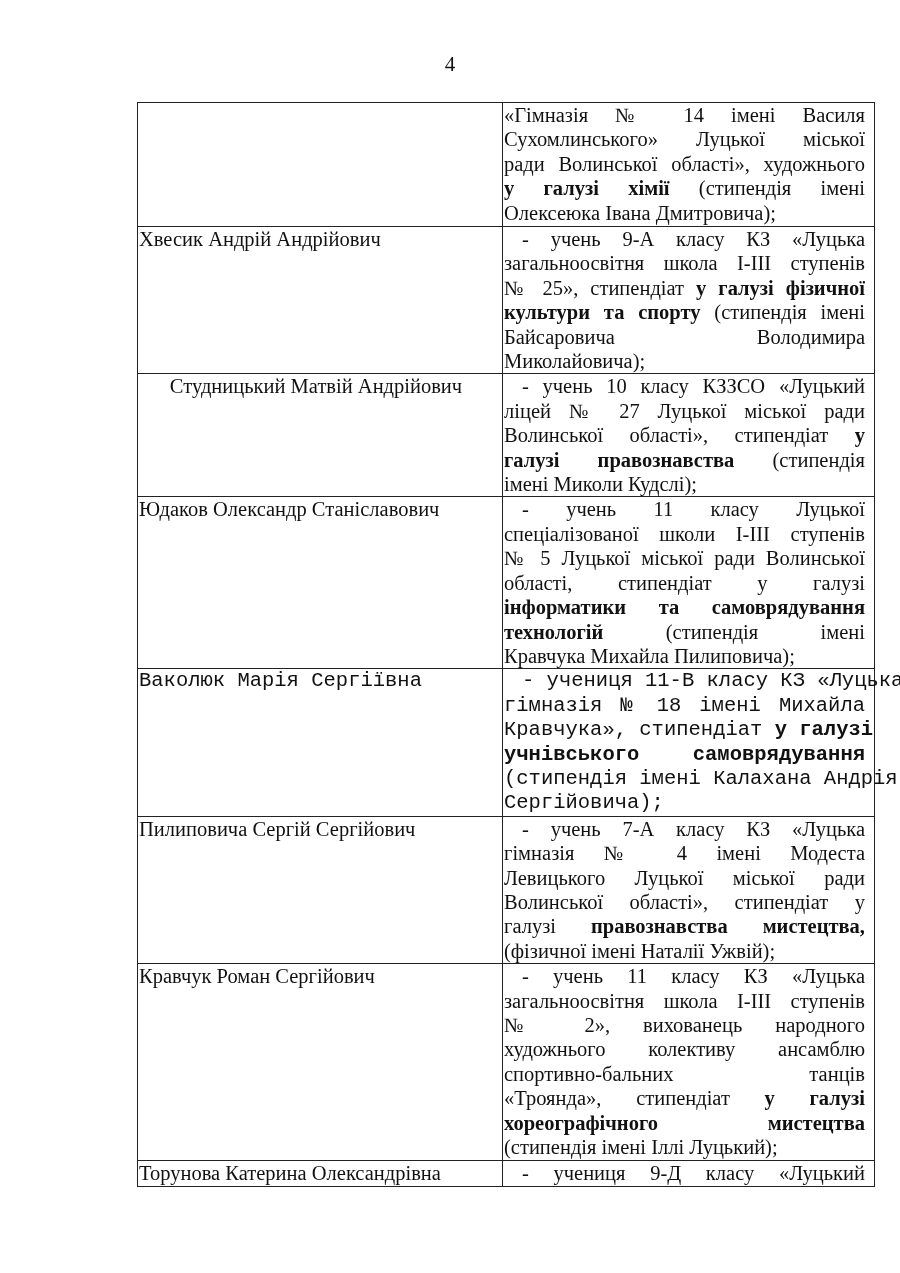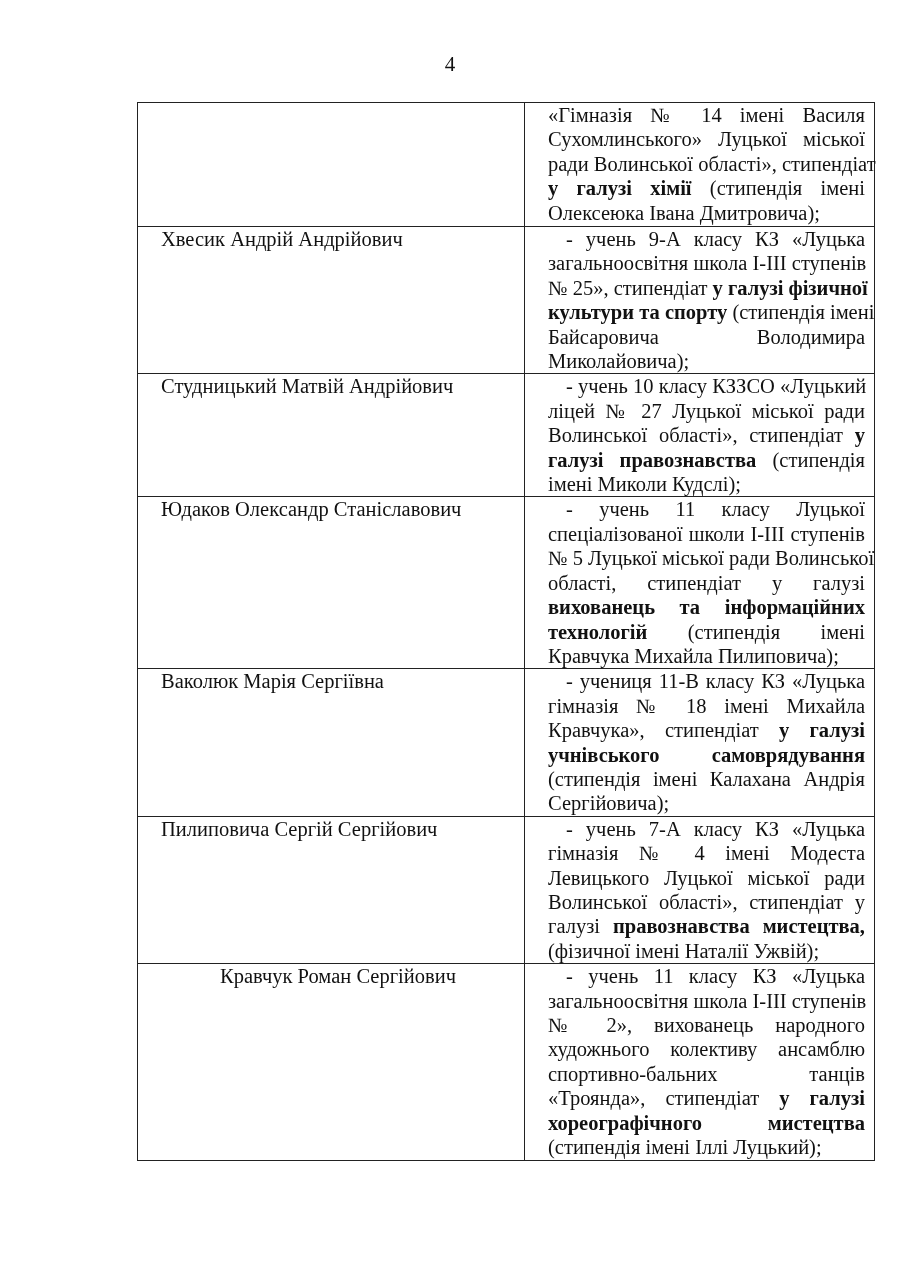--- a/index.html
+++ b/index.html
@@ -3,49 +3,49 @@
 <meta charset="utf-8">
 <style>
   html, body { margin: 0; padding: 0; background: #ffffff; }
   body { width: 900px; height: 1273px; position: relative; overflow: hidden;
          font-family: "Liberation Serif", serif; color: #111; }
   .page-number { position: absolute; top: 52px; left: 0; width: 900px; text-align: center;
                  font-size: 21px; }
   table.doc { position: absolute; left: 137px; top: 102px; border-collapse: collapse;
               width: 738px; table-layout: fixed; }
   table.doc td { border: 1.4px solid #222; vertical-align: top; font-size: 20.5px;
-                 line-height: 24.4px; padding: 0 9px 0 23px; }
+                 line-height: 24.4px; padding: 0 9px 0 1px; }
   td.name-cell { width: 354px; padding-left: 8px; padding-top: 1px; }
   td.desc-cell { text-align: justify; text-align-last: auto; padding-top: 1px; padding-left: 12px; padding-right: 9px; }
   td.desc-cell .line { display: block; text-align: justify; text-align-last: justify; white-space: nowrap; overflow: visible; }
   td.desc-cell .line.last { text-align-last: left; }
   td.desc-cell .line.indent { padding-left: 18px; }
   b { font-weight: bold; }
   tr.r0 td { height: 123px; }
   tr.r1 td { height: 145px; }
-  tr.r2 td { height: 121px; }
+  tr.r2 td { height: 121px; text-align: center; }
   tr.r3 td { height: 170px; }
-  tr.r4 td { height: 146px; }
+  tr.r4 td { height: 146px; font-family: Liberation Mono, monospace; }
   tr.r5 td { height: 145px; }
-  tr.r6 td { height: 196px; text-align: center; }
+  tr.r6 td { height: 196px; }
   tr.r7 td { height: 24px; }
 </style>
 </head>
 <body>
 
 <div class="page-number">4</div>
 
 <table class="doc">
   <tbody id="tbody">
       <tr class="r0">
         <td class="name-cell"></td>
         <td class="desc-cell">
           <span class="line"><span>«Гімназія № 14 імені Василя</span></span>
           <span class="line"><span>Сухомлинського» Луцької міської</span></span>
-          <span class="line"><span>ради Волинської області», стипендіат</span></span>
+          <span class="line"><span>ради Волинської області», художнього</span></span>
           <span class="line"><b>у галузі хімії</b><span> (стипендія імені</span></span>
           <span class="line last"><span>Олексеюка Івана Дмитровича);</span></span>
         </td>
       </tr>
       <tr class="r1">
         <td class="name-cell">Хвесик Андрій Андрійович</td>
         <td class="desc-cell">
           <span class="line indent"><span>- учень 9-А класу КЗ «Луцька</span></span>
           <span class="line"><span>загальноосвітня школа І-ІІІ ступенів</span></span>
           <span class="line"><span>№ 25», стипендіат </span><b>у галузі фізичної</b></span>
@@ -64,21 +64,21 @@
           <span class="line last"><span>імені Миколи Кудслі);</span></span>
         </td>
       </tr>
       <tr class="r3">
         <td class="name-cell">Юдаков Олександр Станіславович</td>
         <td class="desc-cell">
           <span class="line indent"><span>- учень 11 класу Луцької</span></span>
           <span class="line"><span>спеціалізованої школи І-ІІІ ступенів</span></span>
           <span class="line"><span>№ 5 Луцької міської ради Волинської</span></span>
           <span class="line"><span>області, стипендіат у галузі</span></span>
-          <span class="line"><b>вихованець та інформаційних</b></span>
+          <span class="line"><b>інформатики та самоврядування</b></span>
           <span class="line"><b>технологій</b><span> (стипендія імені</span></span>
           <span class="line last"><span>Кравчука Михайла Пилиповича);</span></span>
         </td>
       </tr>
       <tr class="r4">
         <td class="name-cell">Ваколюк Марія Сергіївна</td>
         <td class="desc-cell">
           <span class="line indent"><span>- учениця 11-В класу КЗ «Луцька</span></span>
           <span class="line"><span>гімназія № 18 імені Михайла</span></span>
           <span class="line"><span>Кравчука», стипендіат </span><b>у галузі</b></span>
@@ -104,14 +104,20 @@
           <span class="line indent"><span>- учень 11 класу КЗ «Луцька</span></span>
           <span class="line"><span>загальноосвітня школа І-ІІІ ступенів</span></span>
           <span class="line"><span>№ 2», вихованець народного</span></span>
           <span class="line"><span>художнього колективу ансамблю</span></span>
           <span class="line"><span>спортивно-бальних танців</span></span>
           <span class="line"><span>«Троянда», стипендіат </span><b>у галузі</b></span>
           <span class="line"><b>хореографічного мистецтва</b></span>
           <span class="line last"><span>(стипендія імені Іллі Луцький);</span></span>
         </td>
       </tr>
+      <tr class="r7">
+        <td class="name-cell">Торунова Катерина Олександрівна</td>
+        <td class="desc-cell">
+          <span class="line indent"><span>- учениця 9-Д класу «Луцький</span></span>
+        </td>
+      </tr>
     </tbody>
 </table>
 
 </body></html>

